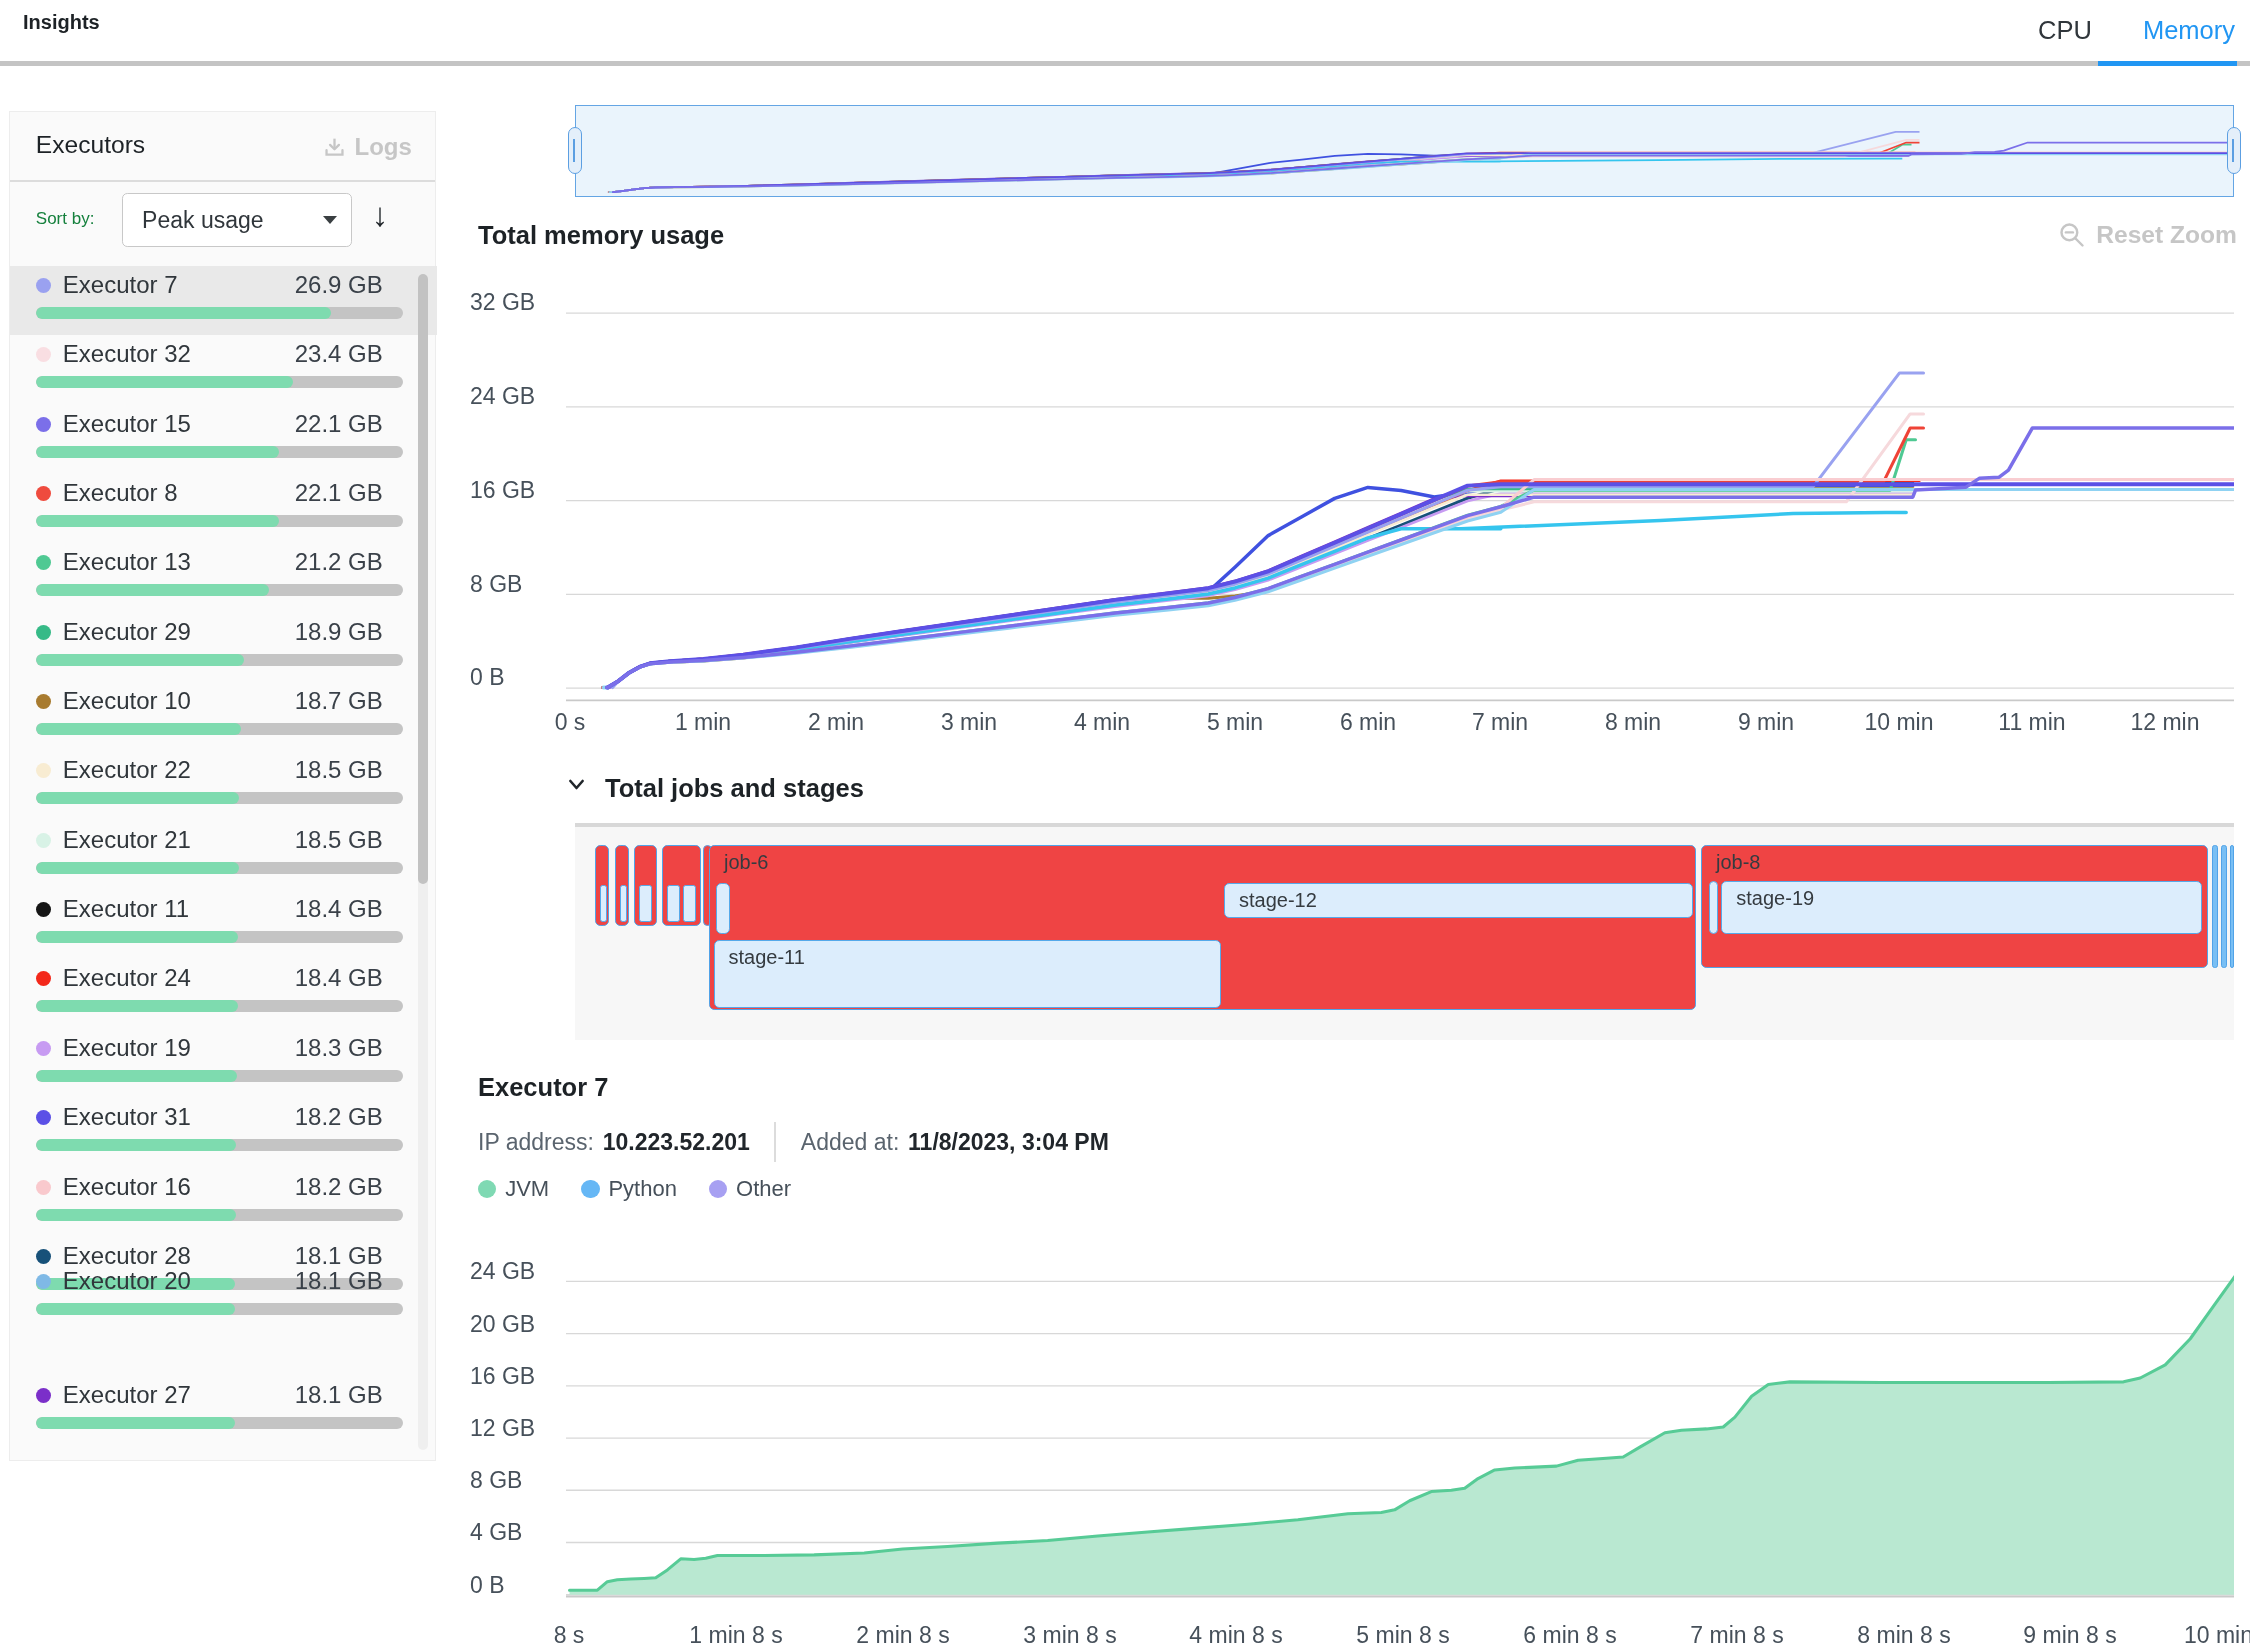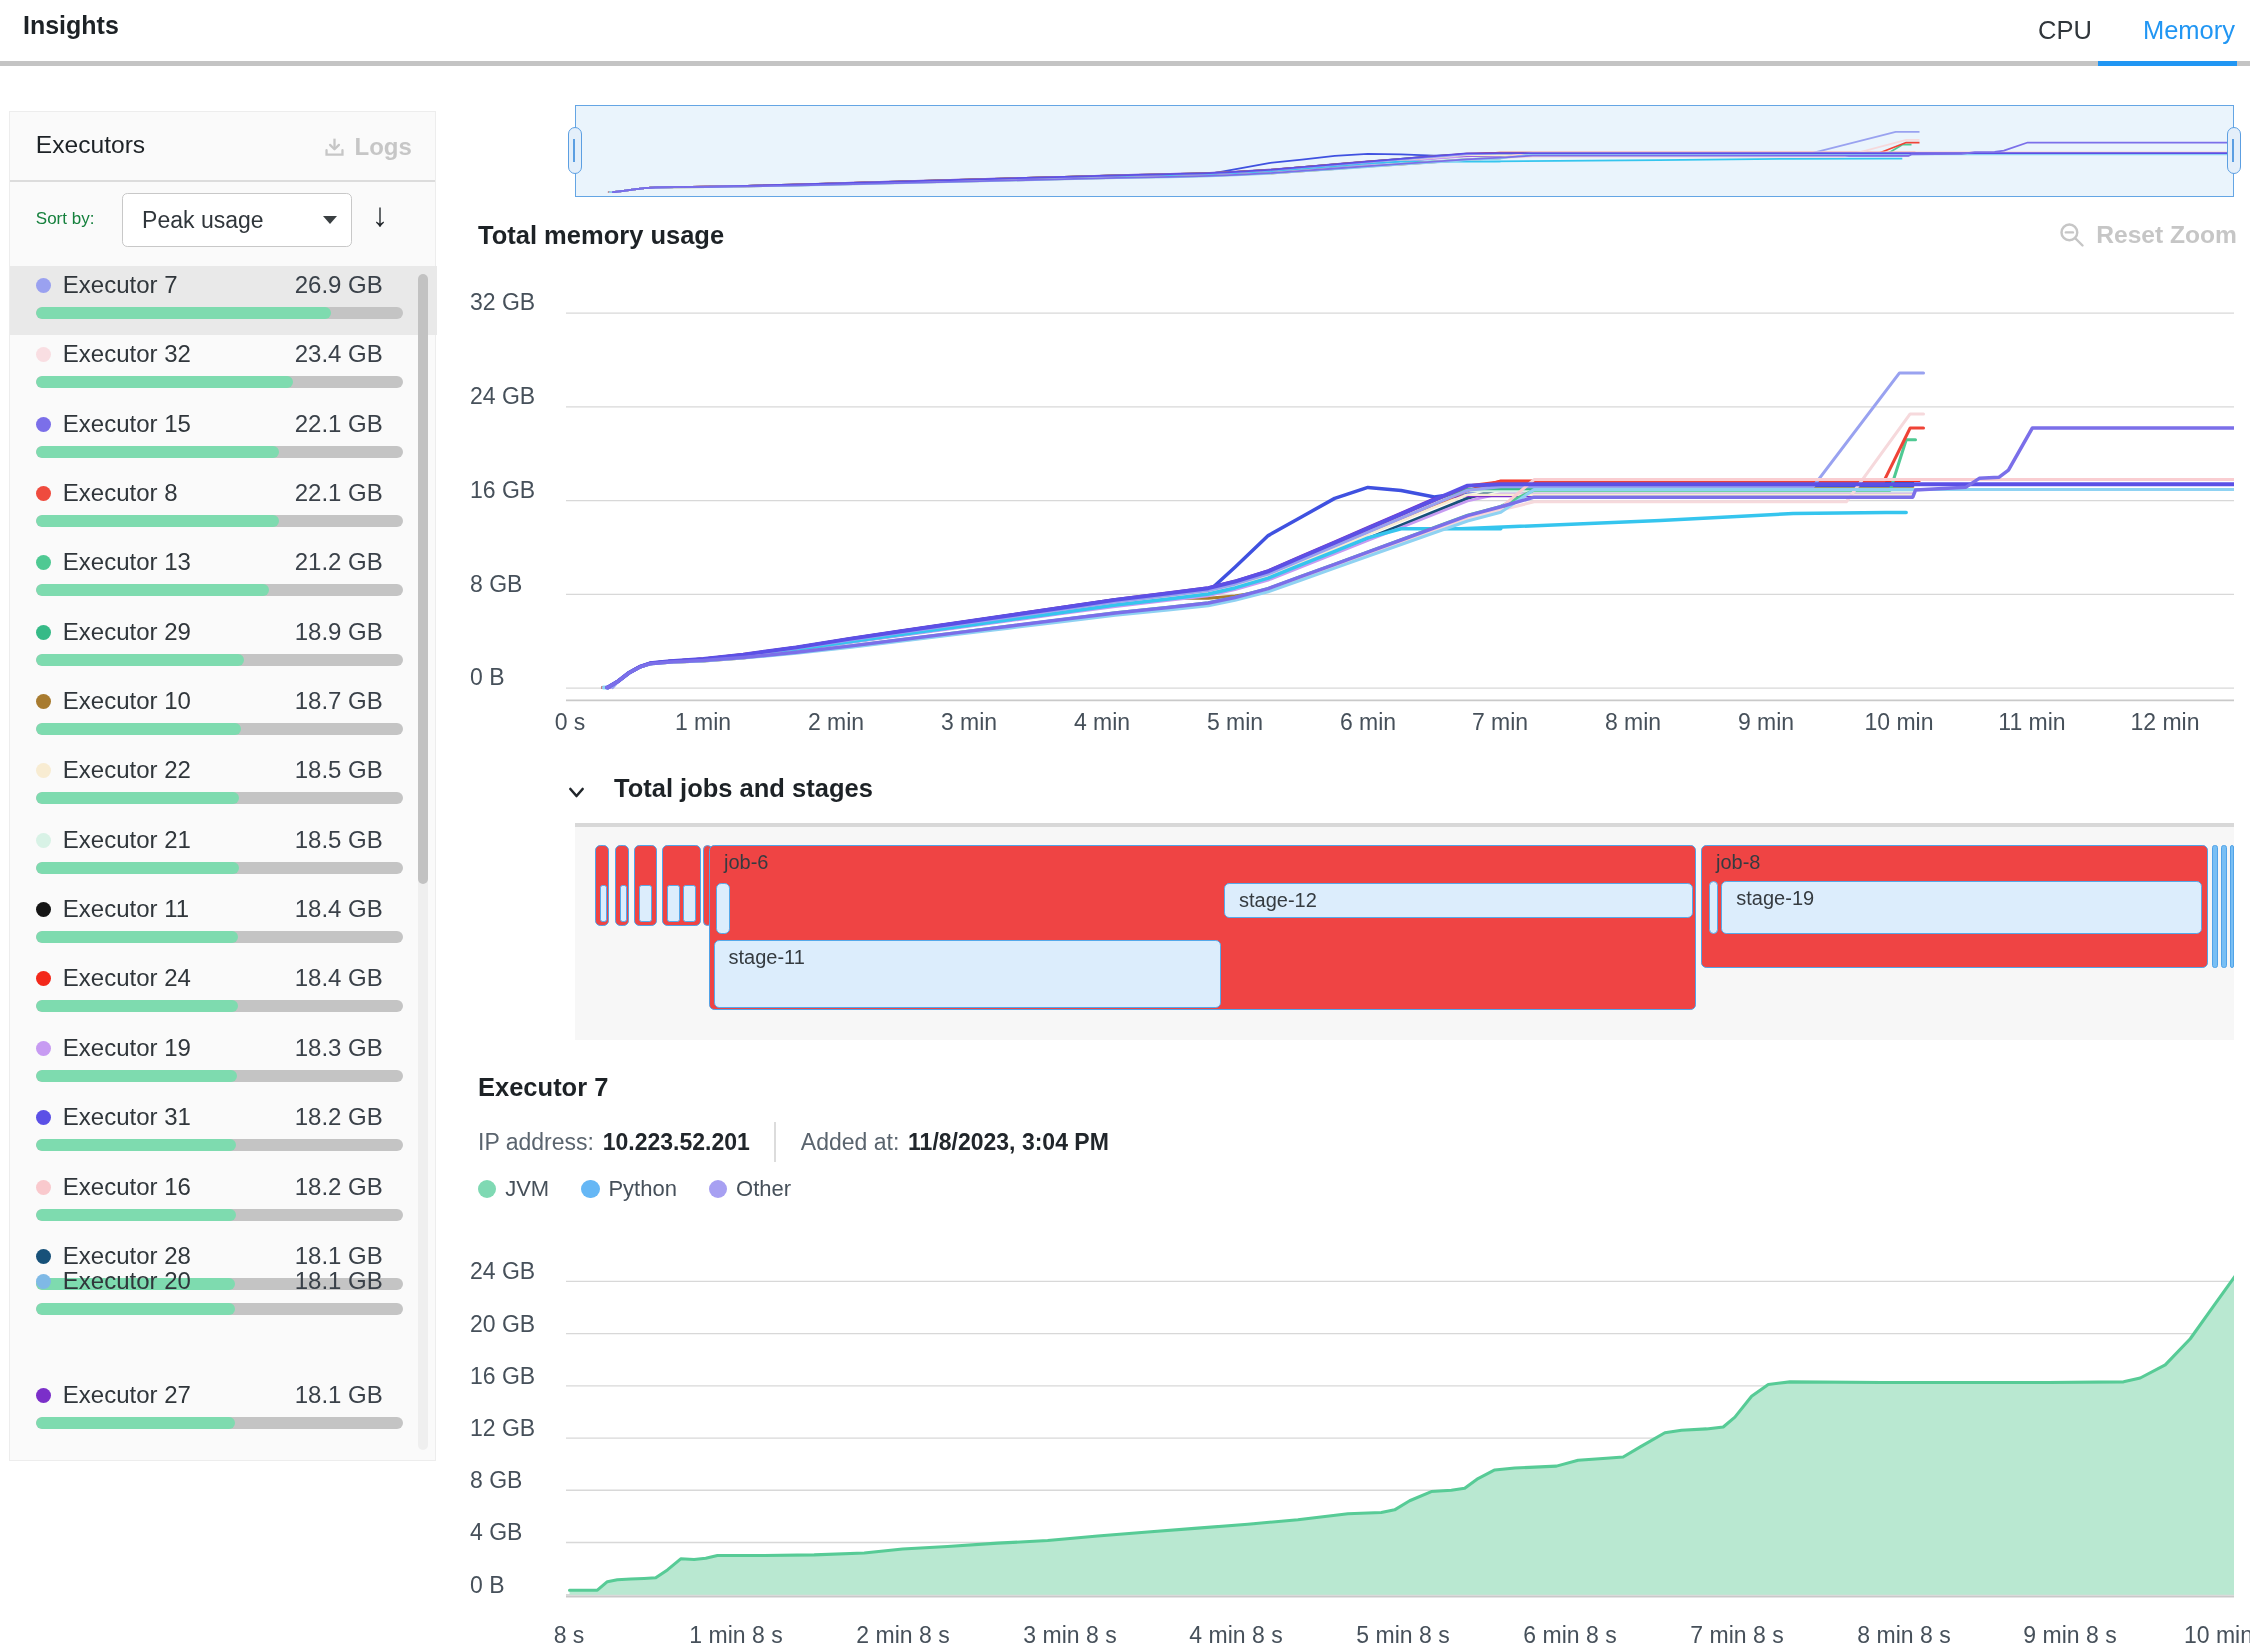--- a/index.html
+++ b/index.html
@@ -1,20 +1,20 @@
 <!DOCTYPE html>
 <html style="font-size:14px"><head>
 <meta charset="utf-8">
 <style>
   html,body{margin:0;padding:0;background:#fff;}
   body{font-family:"Liberation Sans",sans-serif;color:#21262B;}
   #app{position:relative;width:2251px;height:1647px;background:#fff;overflow:hidden;}
   .abs{position:absolute;}
   
-  #hdr-title{left:23px;top:10.5px;font-size:25px;font-weight:600;color:#1D2226;}
+  #hdr-title{left:23px;top:10.5px;font-size:20px;font-weight:600;color:#1D2226;}
   #hdr-divider{left:0;top:61px;width:2251px;height:5.3px;background:#C4C4C4;}
   #tabs{right:16px;top:0;height:61px;display:flex;align-items:center;gap:51px;}
   .tab{font-size:25.5px;font-weight:500;color:#30363B;cursor:pointer;}
   .tab.active{color:#2196F3;}
   #tab-underline{left:2098px;top:61px;width:139px;height:5.3px;background:#2196F3;}
   
   #sidebar{left:8.8px;top:111px;width:427px;height:1350px;background:#FAFAFA;border:0.9px solid #EDEDED;box-sizing:border-box;}
   #sb-title{left:26px;top:19.3px;font-size:24.6px;font-weight:400;color:#1D2226;}
   #sb-logs{right:23px;top:21px;display:flex;align-items:center;gap:8.8px;color:#C6C6C6;font-size:24px;font-weight:600;cursor:pointer;}
   #sb-head-divider{left:0;top:68px;width:100%;height:1.8px;background:#DCDCDC;}
@@ -36,21 +36,21 @@
   
   #brush{left:575px;top:105px;width:1659px;height:92px;background:#EAF4FC;border:1.8px solid #64A5E4;box-sizing:border-box;cursor:crosshair;}
   .brush-handle{position:absolute;top:21px;width:14px;height:47px;background:#E4EFFA;border:1.8px solid #5C9FE2;border-radius:7px;box-sizing:border-box;cursor:ew-resize;}
   .brush-handle i{position:absolute;left:4.4px;top:10.5px;width:1.8px;height:23px;background:#5C9FE2;}
   
   #mem-title{left:478px;top:221px;font-size:25.5px;font-weight:600;color:#1D2226;}
   #reset-zoom{right:14px;top:221px;display:flex;align-items:center;gap:10.5px;color:#C6C6C6;font-size:24.6px;font-weight:600;cursor:pointer;}
   .ylab{position:absolute;right:0;width:88px;text-align:left;font-size:23px;color:#46505A;line-height:26px;}
   .xlab{position:absolute;width:140px;text-align:center;font-size:23px;color:#46505A;}
   
-  #jobs-title-row{left:566px;top:774px;display:flex;align-items:flex-end;gap:27px;cursor:pointer;}
+  #jobs-title-row{left:566px;top:774px;display:flex;align-items:flex-start;gap:18px;cursor:pointer;}
   #jobs-title{font-size:25.5px;font-weight:600;color:#1D2226;}
   #jobs-panel{left:575px;top:823px;width:1659px;height:217px;background:#F7F7F7;border-top:4.4px solid #D8D8D8;box-sizing:border-box;}
   .job{position:absolute;background:#ef4444;border:1.8px solid #51A3E8;border-radius:5.3px;box-sizing:border-box;cursor:pointer;}
   .job-label{position:absolute;left:14px;top:5.3px;font-size:20px;color:#353B40;}
   .stage{position:absolute;background:#DCEDFC;border:1.8px solid #55A9EA;border-radius:5.3px;box-sizing:border-box;cursor:pointer;}
   .stage-label{position:absolute;left:14px;top:5.3px;font-size:20px;color:#353B40;}
   .mini-stage{position:absolute;background:#DCEDFC;border:1.3px solid #55A9EA;border-radius:2.6px;box-sizing:border-box;}
   .stripe{position:absolute;background:#79BFF4;border:0.9px solid #51A3E8;border-radius:2.6px;box-sizing:border-box;}
   
   #exec-title{left:478px;top:1073px;font-size:25.5px;font-weight:600;color:#1D2226;}

